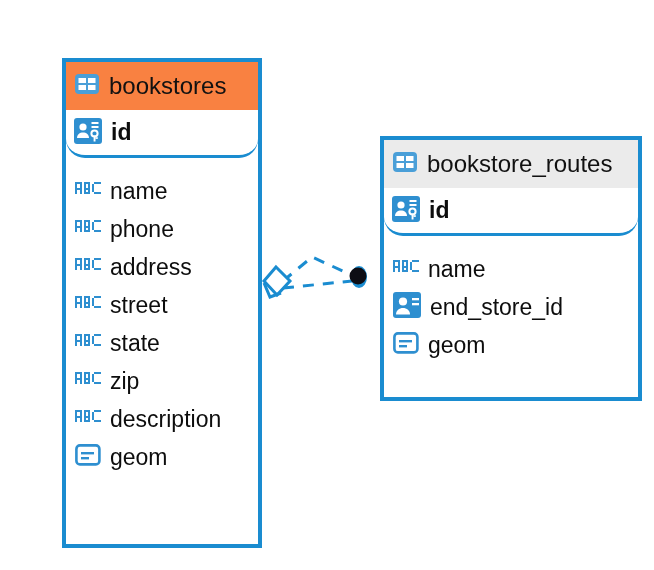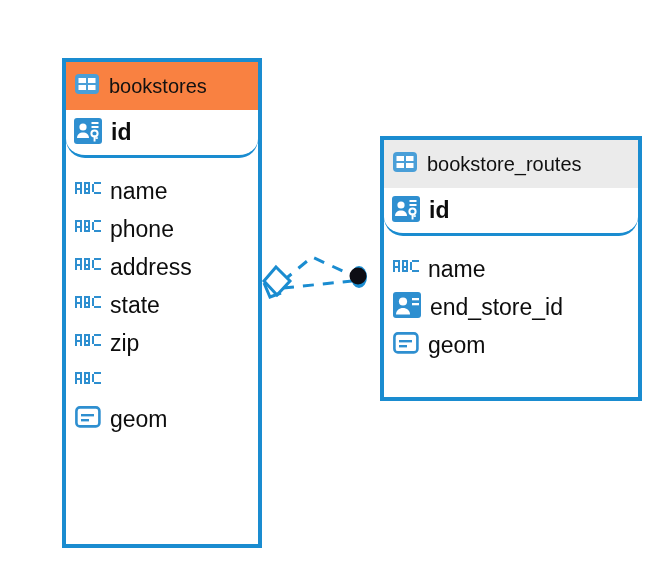--- a/index.html
+++ b/index.html
@@ -35,21 +35,21 @@
     align-items: center;
     box-sizing: border-box;
     height: 48px;
     padding-left: 8px;
     gap: 9px;
   }
   .entity-header.accent-orange { background: #f98141; }
   .entity-header.accent-grey   { background: #ebebeb; }
 
   .entity-title {
-    font-size: 20px;
+    font-size: 24px;
     color: #111111;
     line-height: 1;
     white-space: nowrap;
   }
 
   .pk-row {
     display: flex;
     align-items: center;
     box-sizing: border-box;
     height: 48px;
@@ -197,20 +197,42 @@
                 <rect x="9" y="10" width="6" height="2"></rect>
               <rect x="19" y="0" width="7" height="2"></rect>
                 <rect x="17" y="2" width="2" height="8"></rect>
               <rect x="19" y="10" width="7" height="2"></rect>
             </g>
           </svg>
         </span>
         <span class="field-label">address</span>
       </div>
 
+      <div class="field-row">
+        <span class="icon">
+          <svg width="26" height="14" viewBox="0 0 26 14" shape-rendering="crispEdges">
+            <g fill="#2e8fd0">
+              <rect x="0" y="0" width="7" height="2"></rect>
+                <rect x="0" y="2" width="2" height="10"></rect>
+              <rect x="5" y="2" width="2" height="10"></rect>
+                <rect x="0" y="6" width="7" height="2"></rect>
+              <rect x="9" y="0" width="6" height="2"></rect>
+                <rect x="9" y="2" width="2" height="10"></rect>
+              <rect x="13" y="2" width="2" height="4"></rect>
+                <rect x="9" y="6" width="6" height="2"></rect>
+              <rect x="13" y="8" width="2" height="4"></rect>
+                <rect x="9" y="10" width="6" height="2"></rect>
+              <rect x="19" y="0" width="7" height="2"></rect>
+                <rect x="17" y="2" width="2" height="8"></rect>
+              <rect x="19" y="10" width="7" height="2"></rect>
+            </g>
+          </svg>
+        </span>
+        <span class="field-label">street</span>
+      </div>
 
 
       <div class="field-row">
         <span class="icon">
           <svg width="26" height="14" viewBox="0 0 26 14" shape-rendering="crispEdges">
             <g fill="#2e8fd0">
               <rect x="0" y="0" width="7" height="2"></rect>
                 <rect x="0" y="2" width="2" height="10"></rect>
               <rect x="5" y="2" width="2" height="10"></rect>
                 <rect x="0" y="6" width="7" height="2"></rect>
@@ -265,20 +287,21 @@
               <rect x="13" y="2" width="2" height="4"></rect>
                 <rect x="9" y="6" width="6" height="2"></rect>
               <rect x="13" y="8" width="2" height="4"></rect>
                 <rect x="9" y="10" width="6" height="2"></rect>
               <rect x="19" y="0" width="7" height="2"></rect>
                 <rect x="17" y="2" width="2" height="8"></rect>
               <rect x="19" y="10" width="7" height="2"></rect>
             </g>
           </svg>
         </span>
+        <span class="field-label">description</span>
       </div>
 
       <div class="field-row">
         <span class="icon">
           <svg width="26" height="26" viewBox="0 0 26 26">
             <rect x="1.4" y="3.4" width="23" height="19" rx="3.5" fill="#ffffff" stroke="#2e8fd0" stroke-width="2.6"></rect>
             <rect x="6" y="10" width="13" height="2.4" fill="#2e8fd0"></rect>
             <rect x="6" y="15" width="8" height="2.4" fill="#2e8fd0"></rect>
           </svg>
         </span>

